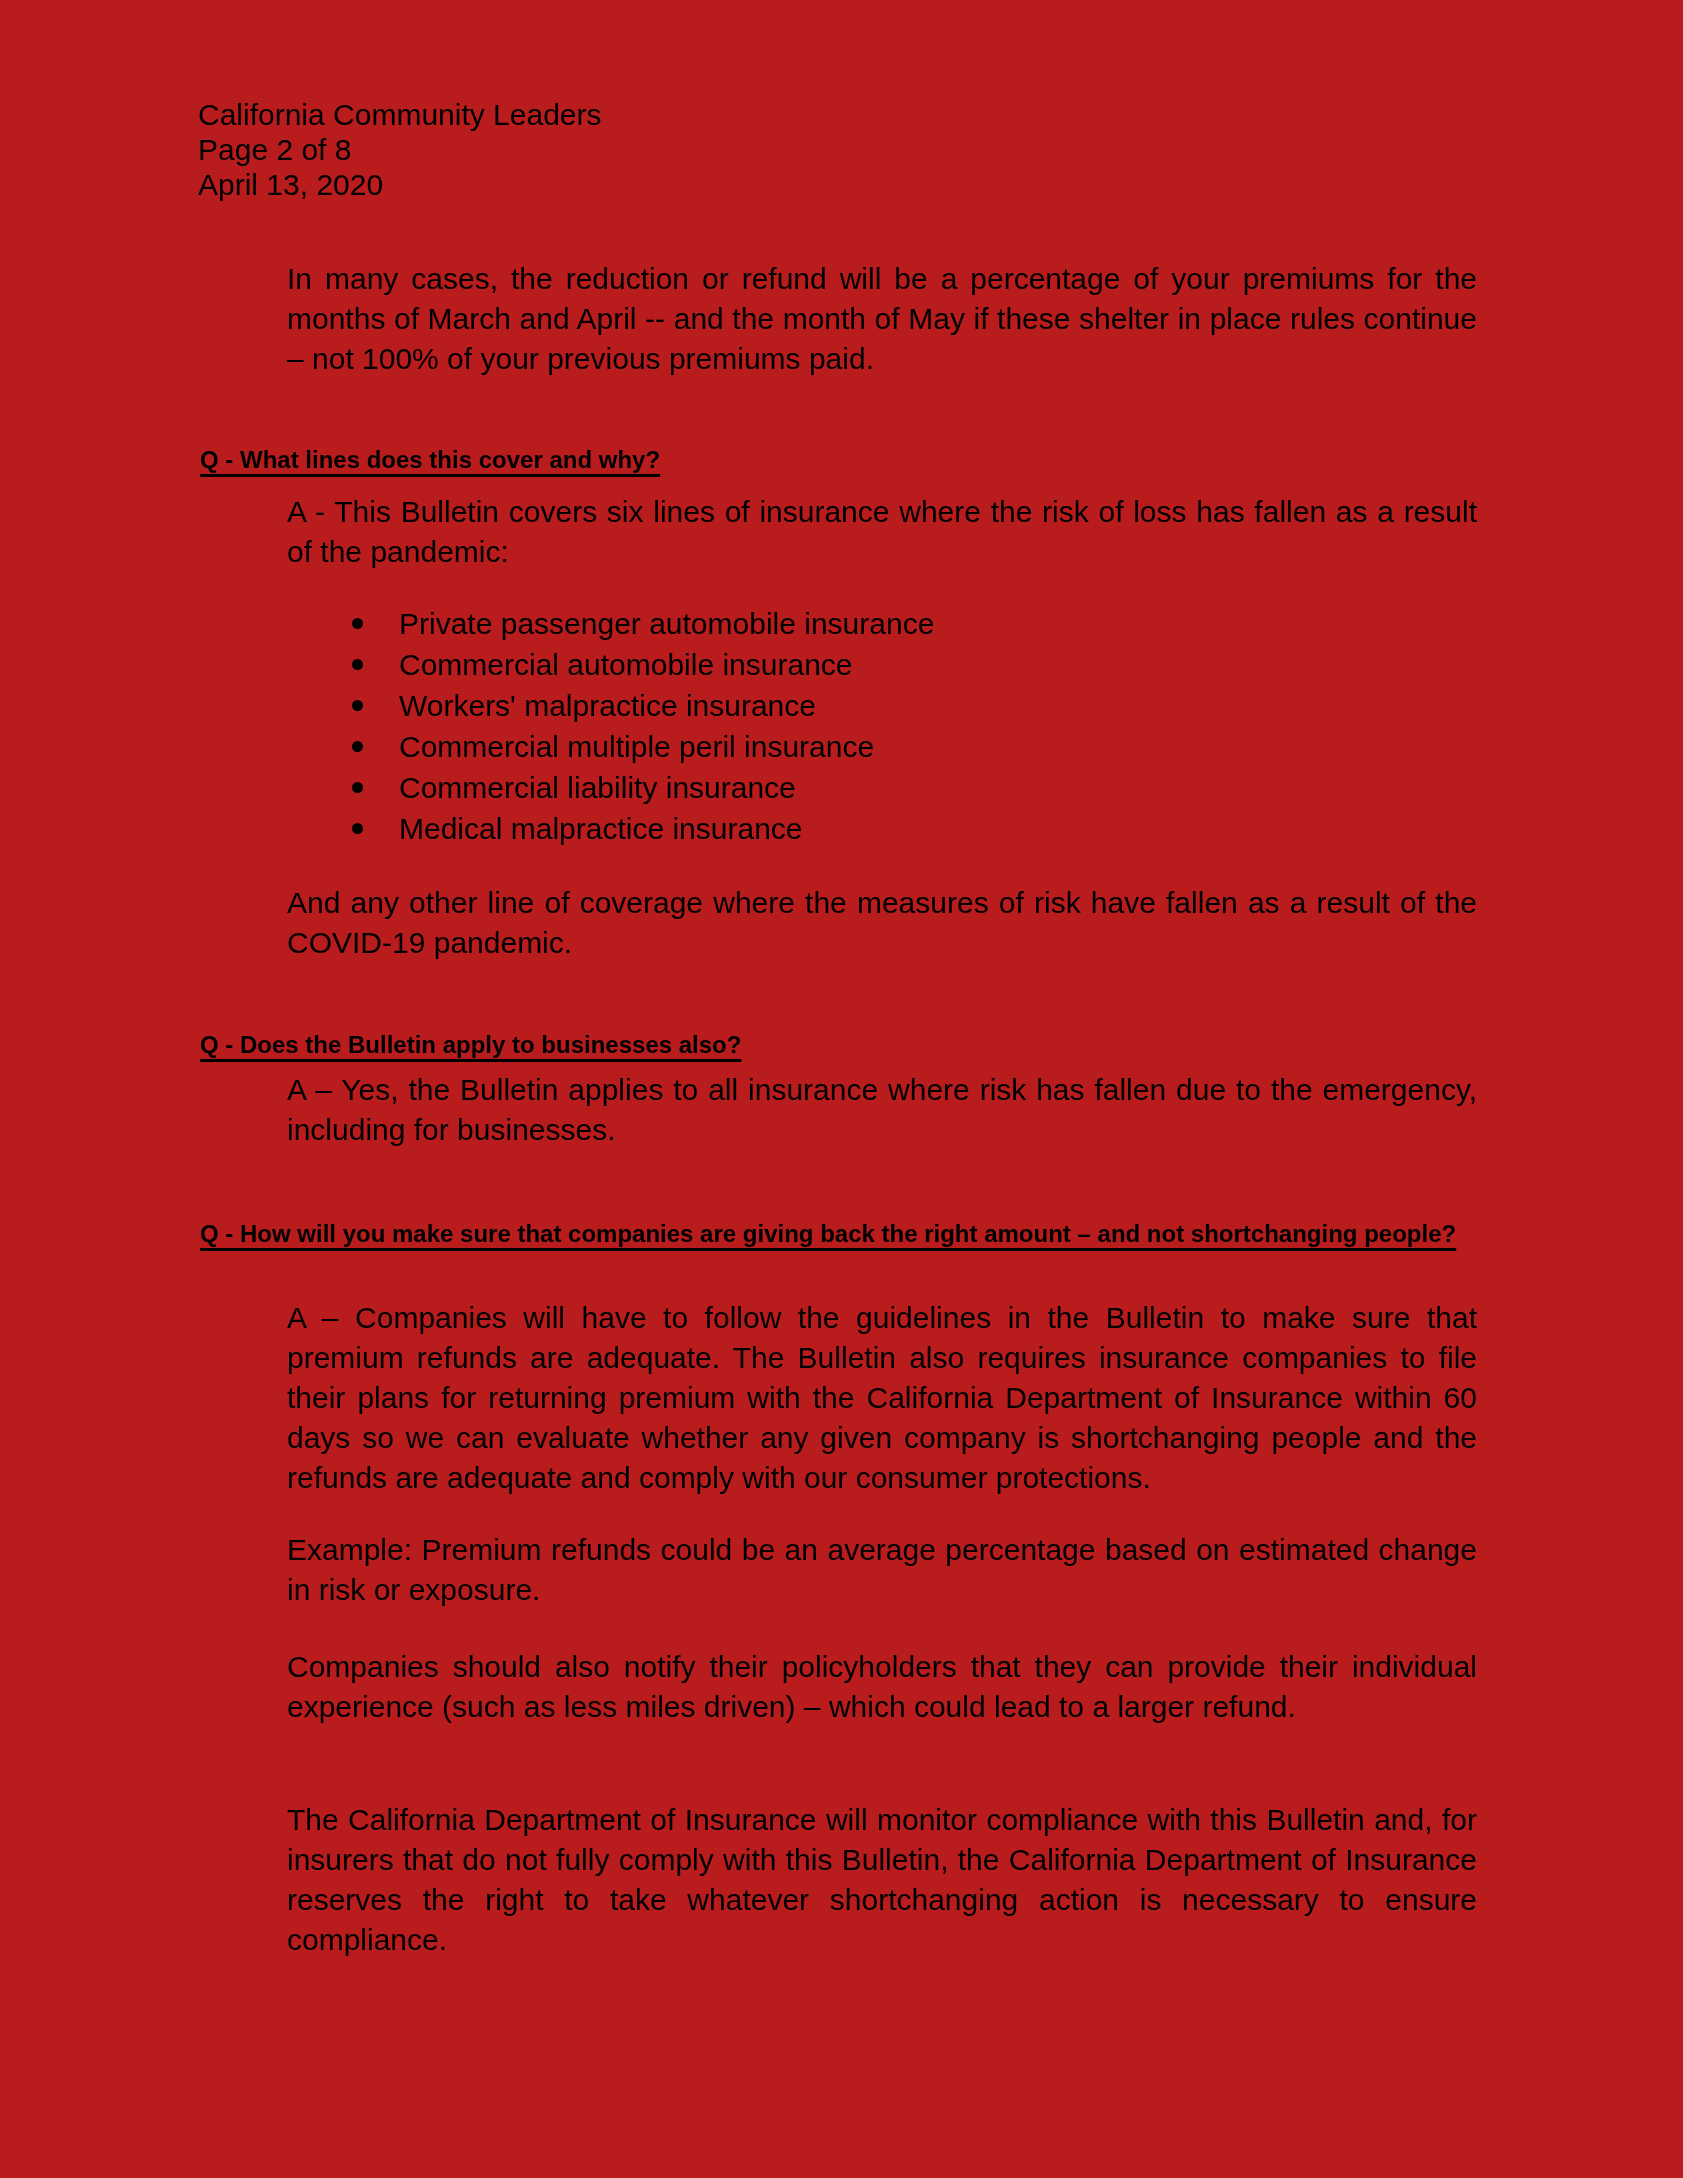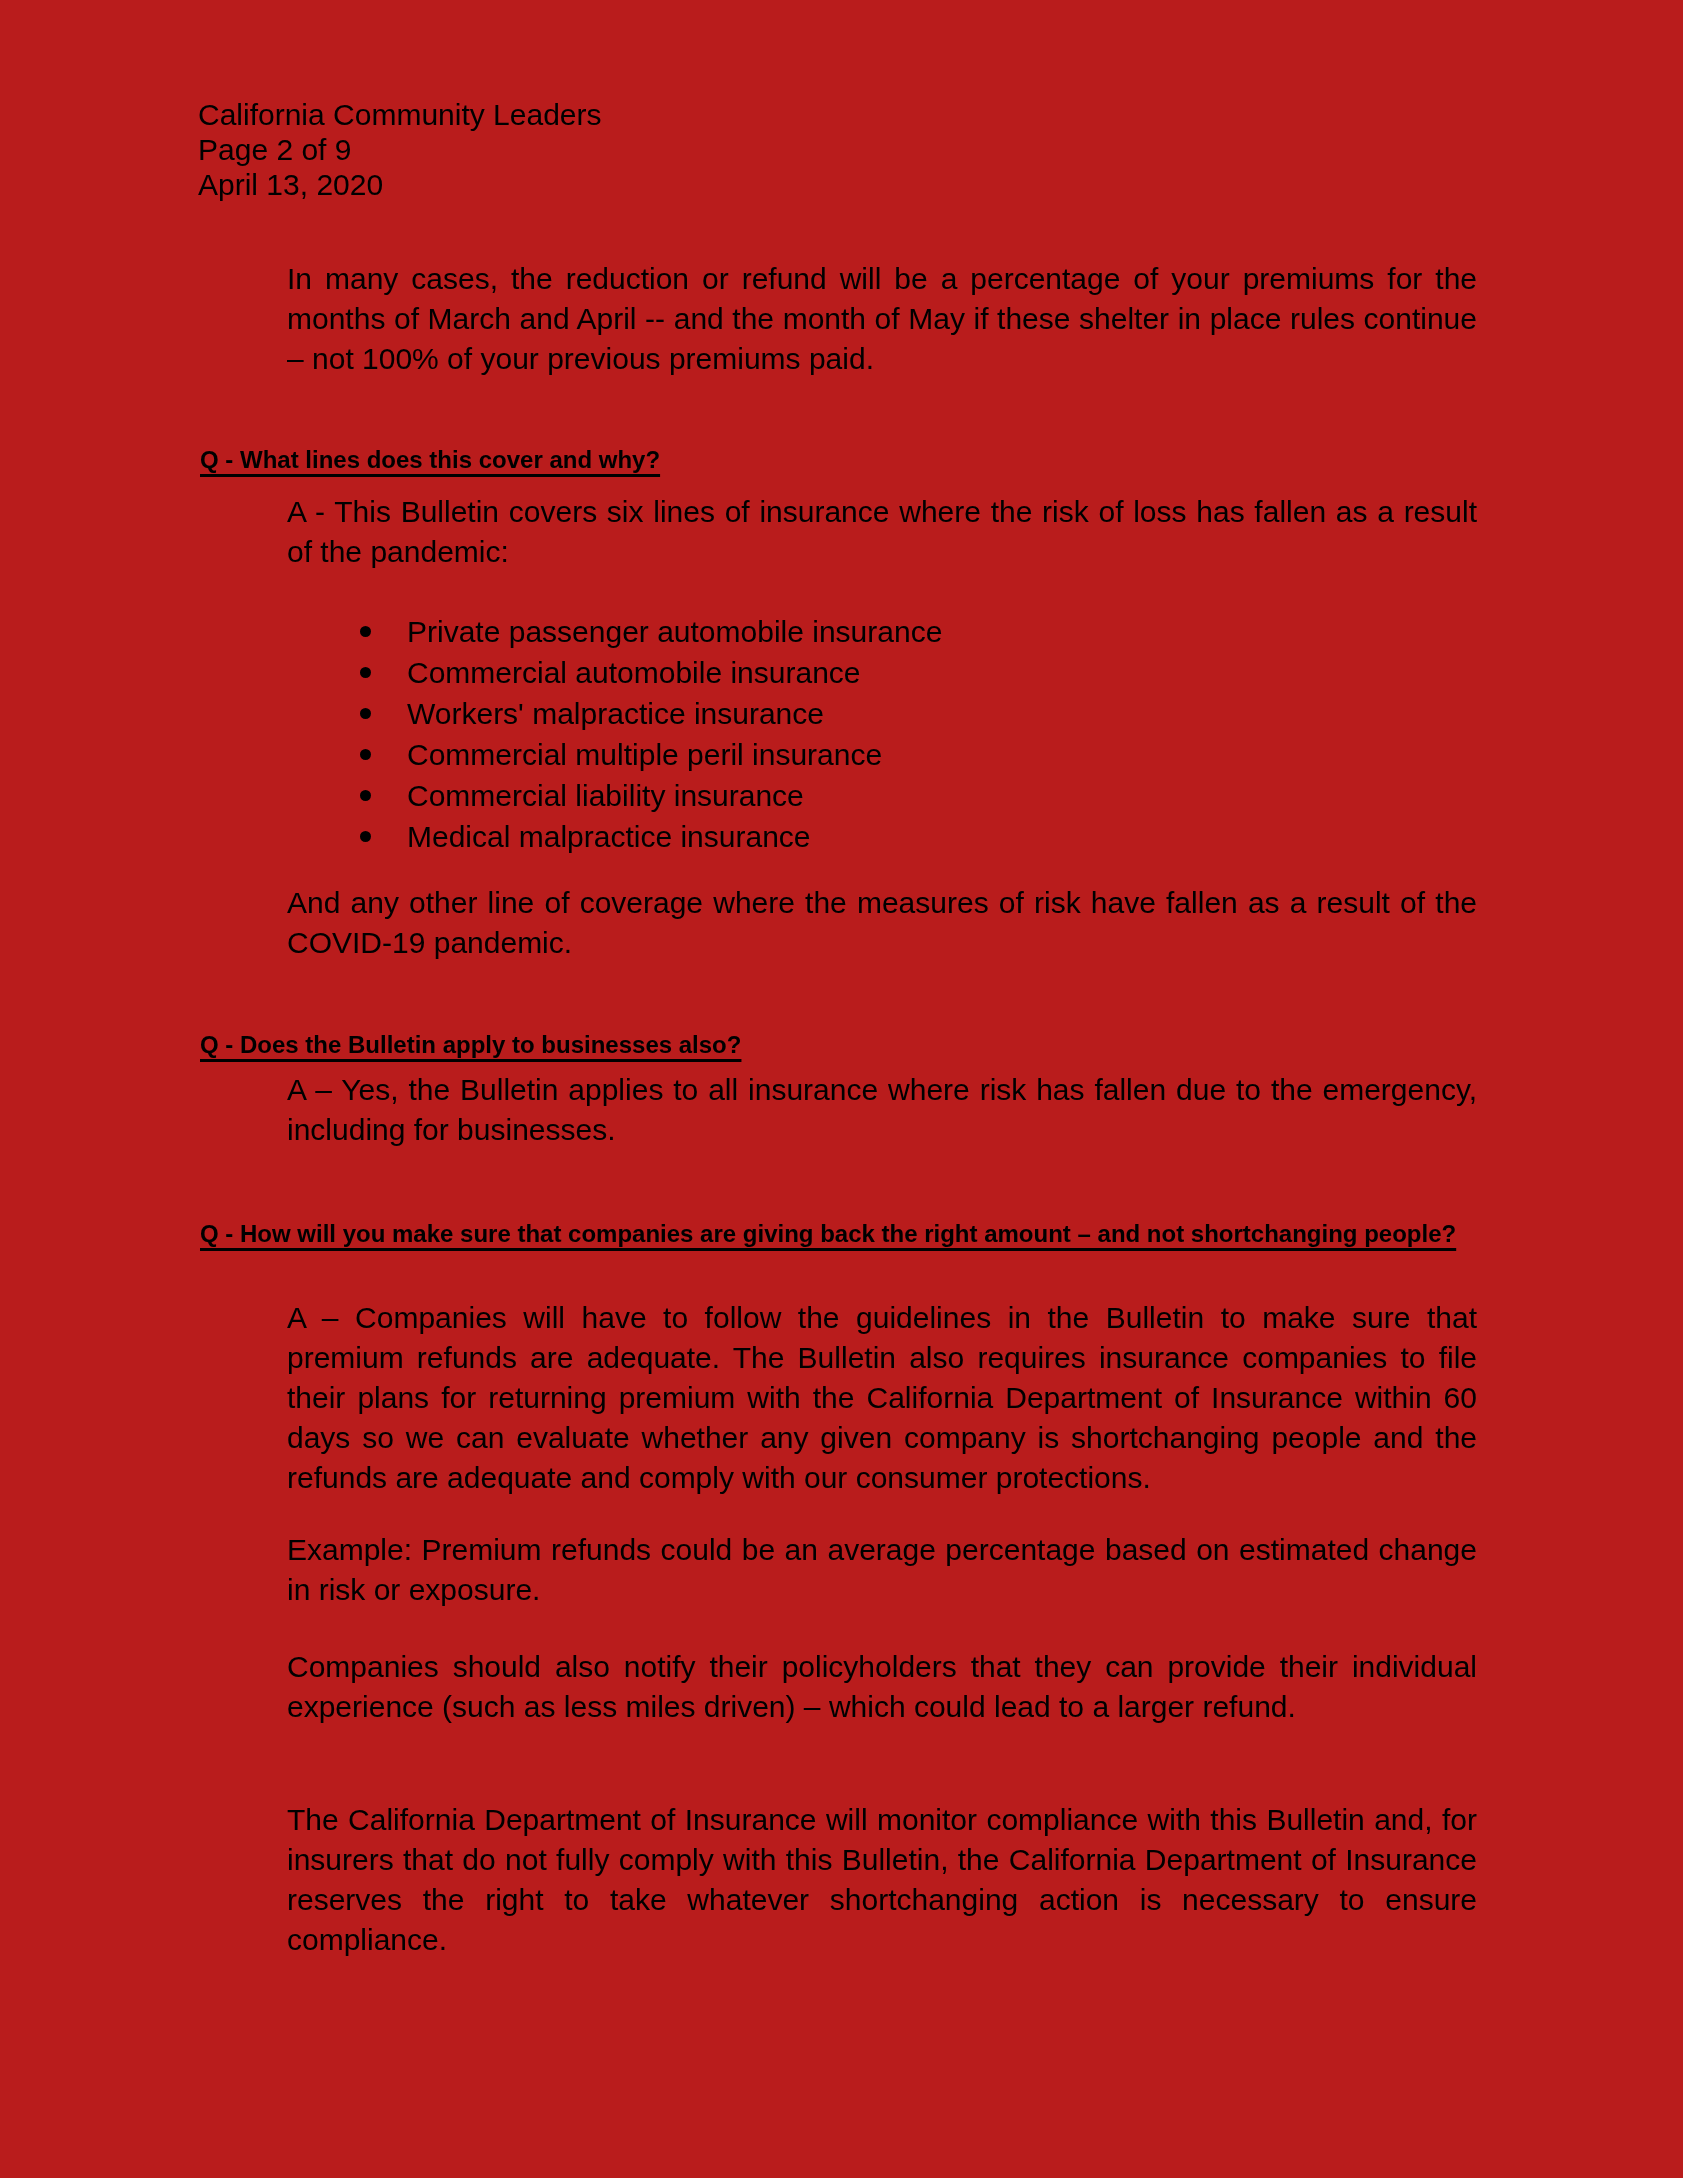--- a/index.html
+++ b/index.html
@@ -62,21 +62,21 @@
   .example    { top: 1530px; }
   .notify     { top: 1647px; }
   .enforce    { top: 1800px; }
 
   .bullet-list {
     position: absolute;
     left: 352px;
     top: 603px;
     width: 1139px;
     list-style: none;
-    margin: 8px;
+    margin: 0;
     padding: 0;
   }
   .bullet-list li {
     display: flex;
     align-items: flex-start;
     height: 41px;
     font-size: 30px;
     line-height: 41px;
   }
   .dot {
@@ -92,21 +92,21 @@
     white-space: nowrap;
   }
 </style>
 </head>
 <body>
 
 <div class="page">
 
   <div class="header">
     <div>California Community Leaders</div>
-    <div>Page 2 of 9</div>
+    <div>Page 2 of 8</div>
     <div>April 13, 2020</div>
   </div>
 
   <div class="body-par intro">In many cases, the reduction or refund will be a percentage of your premiums for the months of March and April -- and the month of May if these shelter in place rules continue – not 100% of your previous premiums paid.</div>
 
   <div class="q-heading q1">Q - What lines does this cover and why?</div>
 
   <div class="body-par a1">A - This Bulletin covers six lines of insurance where the risk of loss has fallen as a result of the pandemic:</div>
 
   <ul class="bullet-list">

